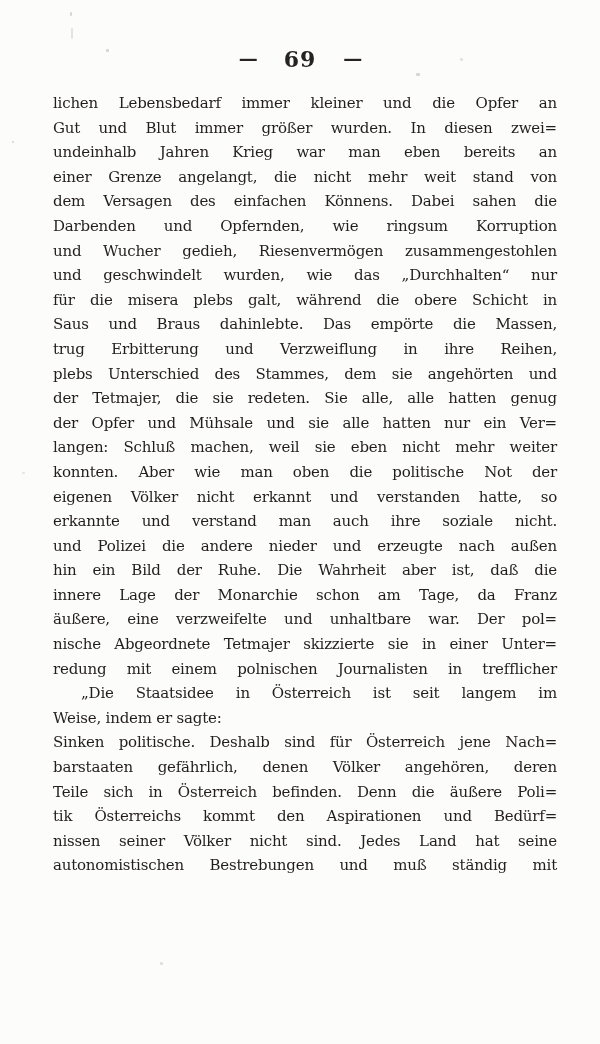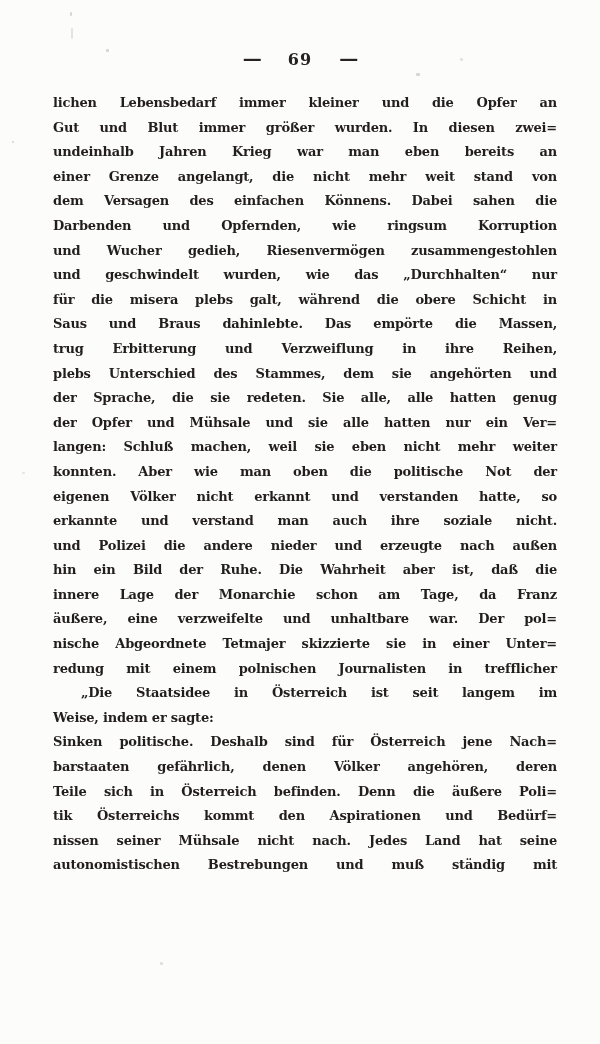--- a/index.html
+++ b/index.html
@@ -28,35 +28,35 @@
     gap: 27px;
     color: #26221f;
   }
   .pagehead .dash {
     font-size: 19px;
     font-weight: 700;
     letter-spacing: -1px;
     transform: translateY(-1px);
   }
   .pagehead .num {
-    font-size: 16px;
+    font-size: 22px;
     font-weight: 700;
     letter-spacing: 1px;
   }
   
   .textblock {
     position: absolute;
     left: 53px;
     top: 91px;
     width: 504px;
   }
   .line {
     height: 24.6px;
-    font-size: 13px;
-    font-weight: 700;
+    font-size: 15px;
+    font-weight: 400;
     line-height: 24.6px;
     color: #221e1b;
     letter-spacing: -0.2px;
     text-align: justify;
     text-align-last: justify;
     white-space: nowrap-off; 
     overflow: visible;
   }
   .line.short {
     text-align: left;
@@ -99,39 +99,39 @@
     <div class="line">undeinhalb Jahren Krieg war man eben bereits an</div>
     <div class="line">einer Grenze angelangt, die nicht mehr weit stand von</div>
     <div class="line">dem Versagen des einfachen Könnens. Dabei sahen die</div>
     <div class="line">Darbenden und Opfernden, wie ringsum Korruption</div>
     <div class="line">und Wucher gedieh, Riesenvermögen zusammengestohlen</div>
     <div class="line">und geschwindelt wurden, wie das „Durchhalten“ nur</div>
     <div class="line">für die misera plebs galt, während die obere Schicht in</div>
     <div class="line">Saus und Braus dahinlebte. Das empörte die Massen,</div>
     <div class="line">trug Erbitterung und Verzweiflung in ihre Reihen,</div>
     <div class="line">plebs Unterschied des Stammes, dem sie angehörten und</div>
-    <div class="line">der Sprache, die sie redeten. Sie alle, alle hatten genug</div>
+    <div class="line">der Tetmajer, die sie redeten. Sie alle, alle hatten genug</div>
     <div class="line">der Opfer und Mühsale und sie alle hatten nur ein Ver=</div>
     <div class="line">langen: Schluß machen, weil sie eben nicht mehr weiter</div>
     <div class="line">konnten. Aber wie man oben die politische Not der</div>
     <div class="line">eigenen Völker nicht erkannt und verstanden hatte, so</div>
     <div class="line">erkannte und verstand man auch ihre soziale nicht.</div>
     <div class="line">und Polizei die andere nieder und erzeugte nach außen</div>
     <div class="line">hin ein Bild der Ruhe. Die Wahrheit aber ist, daß die</div>
     <div class="line">innere Lage der Monarchie schon am Tage, da Franz</div>
     <div class="line">äußere, eine verzweifelte und unhaltbare war. Der pol=</div>
     <div class="line">nische Abgeordnete Tetmajer skizzierte sie in einer Unter=</div>
     <div class="line">redung mit einem polnischen Journalisten in trefflicher</div>
     <div class="line indent">„Die Staatsidee in Österreich ist seit langem im</div>
     <div class="line short">Weise, indem er sagte:</div>
     <div class="line">Sinken politische. Deshalb sind für Österreich jene Nach=</div>
     <div class="line">barstaaten gefährlich, denen Völker angehören, deren</div>
     <div class="line">Teile sich in Österreich befinden. Denn die äußere Poli=</div>
     <div class="line">tik Österreichs kommt den Aspirationen und Bedürf=</div>
-    <div class="line">nissen seiner Mühsale nicht nach. Jedes Land hat seine</div>
+    <div class="line">nissen seiner Völker nicht sind. Jedes Land hat seine</div>
     <div class="line">autonomistischen Bestrebungen und muß ständig mit</div>
   </div>
 
   <div class="speck s1"></div>
   <div class="speck s2"></div>
   <div class="speck s3"></div>
   <div class="speck s4"></div>
   <div class="speck s5"></div>
   <div class="speck s6"></div>
   <div class="speck s7"></div>

